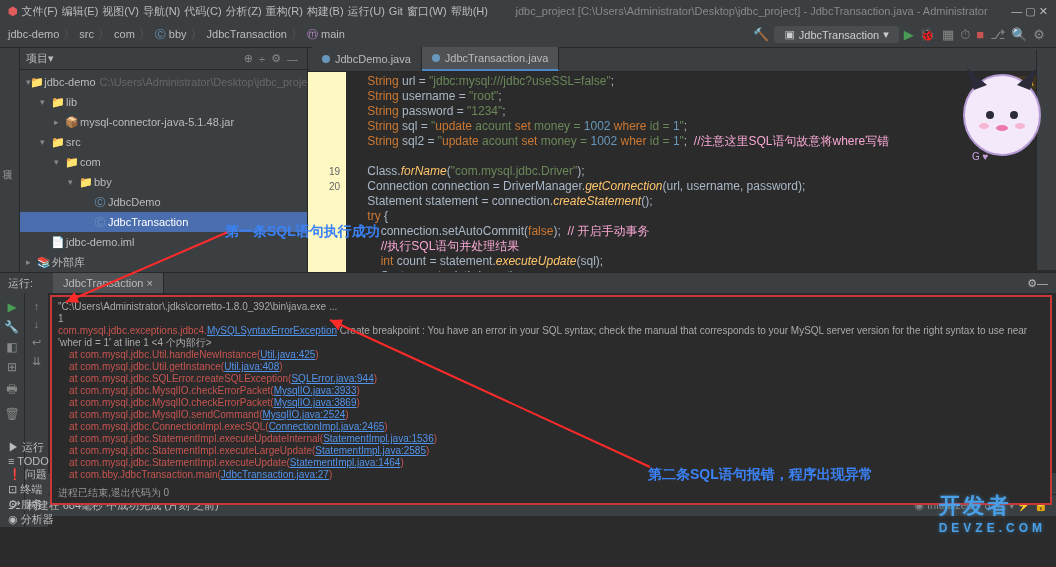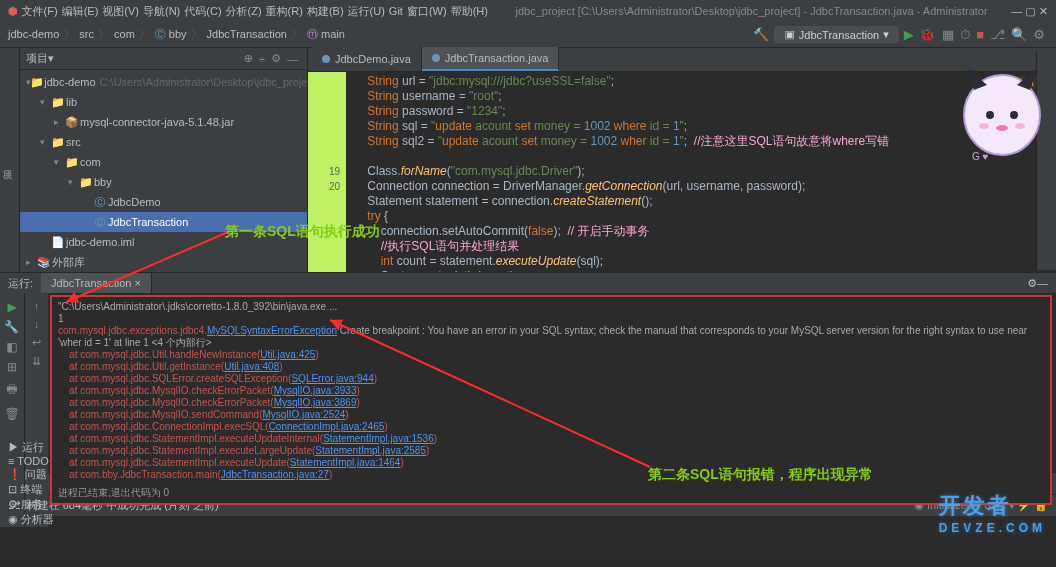--- a/index.html
+++ b/index.html
@@ -26,43 +26,43 @@
 .tree-row .ico { width: 16px; text-align: center; font-size: 11px; }
 .tree-row .folder { color: #8ab4be; }
 .tree-row .java { color: #6897bb; }
 .tree-row .hint { color: #666; margin-left: 4px; }
 .editor { flex: 1; background: #2b2b2b; display: flex; flex-direction: column; position: relative; }
 .tabs { height: 24px; display: flex; align-items: flex-end; background: #3c3f41; border-bottom: 1px solid #282828; padding-left: 4px; }
 .tab { height: 24px; padding: 3px 10px; background: #3c3f41; color: #bbb; font-size: 11px; border-right: 1px solid #282828; display: flex; align-items: center; cursor: pointer; }
 .tab.active { background: #4e5254; border-bottom: 2px solid #4a88c7; }
 .tab .dot { width: 8px; height: 8px; border-radius: 50%; background: #6897bb; margin-right: 5px; }
 .code { flex: 1; display: flex; font-family: "JetBrains Mono", Consolas, monospace; font-size: 12px; overflow: hidden; position: relative; }
-.gutter { width: 38px; background: #bef264; color: #606366; text-align: right; padding: 2px 6px 0 0; line-height: 15px; font-size: 10px; }
+.gutter { width: 38px; background: #fef9c3; color: #606366; text-align: right; padding: 2px 6px 0 0; line-height: 15px; font-size: 10px; }
 .codebody { flex: 1; padding: 2px 0 0 8px; line-height: 15px; white-space: pre; color: #a9b7c6; }
 .kw { color: #cc7832; }
 .str { color: #6a8759; }
 .num { color: #6897bb; }
 .cm { color: #f9a8d4; }
 .fn { color: #ffc66d; font-style: italic; }
 .warn-badge { position: absolute; top: 4px; right: 6px; background: rgba(80,60,20,.6); color: #e2b14a; font-size: 10px; padding: 1px 5px; border-radius: 3px; }
 .runpanel { height: 200px; border-top: 1px solid #282828; display: flex; flex-direction: column; background: #2b2b2b; }
 .runheader { height: 22px; background: #3c3f41; display: flex; align-items: center; padding: 0 8px; font-size: 11px; }
-.runheader .label { color: #bbb; margin-right: 8px; }
+.runheader .label { color: #bbb; margin-right: 20px; }
 .runheader .tab { background: #4e5254; height: 20px; }
 .runbody { flex: 1; display: flex; }
 .runleft { width: 24px; background: #3c3f41; display: flex; flex-direction: column; align-items: center; padding-top: 4px; }
 .runleft span { margin: 3px 0; color: #888; font-size: 12px; cursor: pointer; }
 .runleft2 { width: 24px; background: #3c3f41; display: flex; flex-direction: column; align-items: center; padding-top: 4px; border-left: 1px solid #282828; }
 .runleft2 span { margin: 3px 0; color: #888; font-size: 11px; cursor: pointer; }
 .console { flex: 1; background: #2b2b2b; border: 2px solid #c93838; margin: 2px 4px 22px 2px; padding: 4px 6px; font-family: Consolas, monospace; font-size: 10px; line-height: 12px; overflow: hidden; position: relative; }
 .console .err { color: #c75450; }
 .console .link { color: #5394ec; text-decoration: underline; }
 .console .msg { color: #aaa; }
 .console .replay { color: #999; margin-top: 6px; }
-.annot { position: absolute; color: #84cc16; font-weight: bold; font-size: 14px; pointer-events: none; z-index: 50; }
+.annot { position: absolute; color: #3b82f6; font-weight: bold; font-size: 14px; pointer-events: none; z-index: 50; }
 .arrow-svg { position: absolute; z-index: 49; pointer-events: none; }
 .bottombar { height: 22px; background: #3c3f41; display: flex; align-items: center; padding: 0 8px; border-top: 1px solid #282828; font-size: 11px; }
 .bottombar .bb { margin-right: 14px; color: #bbb; cursor: pointer; display: flex; align-items: center; }
 .bottombar .sp { flex: 1; }
 .statusbar { height: 22px; background: #3c3f41; display: flex; align-items: center; padding: 0 8px; font-size: 11px; border-top: 1px solid #282828; }
 .statusbar .sb-r { margin-left: auto; color: #888; }
 .watermark { position: absolute; bottom: 32px; right: 10px; font-size: 22px; font-weight: bold; color: #4aa0e8; letter-spacing: 2px; z-index: 60; text-shadow: 0 0 4px rgba(70,160,232,.5); }
 .watermark .sub { font-size: 12px; letter-spacing: 4px; display: block; }
 .kuromi { position: absolute; top: 60px; right: 4px; width: 100px; height: 110px; z-index: 55; }
 .side-right { position: absolute; right: 0; top: 50px; width: 20px; height: 220px; background: #3c3f41; border-left: 1px solid #282828; }

